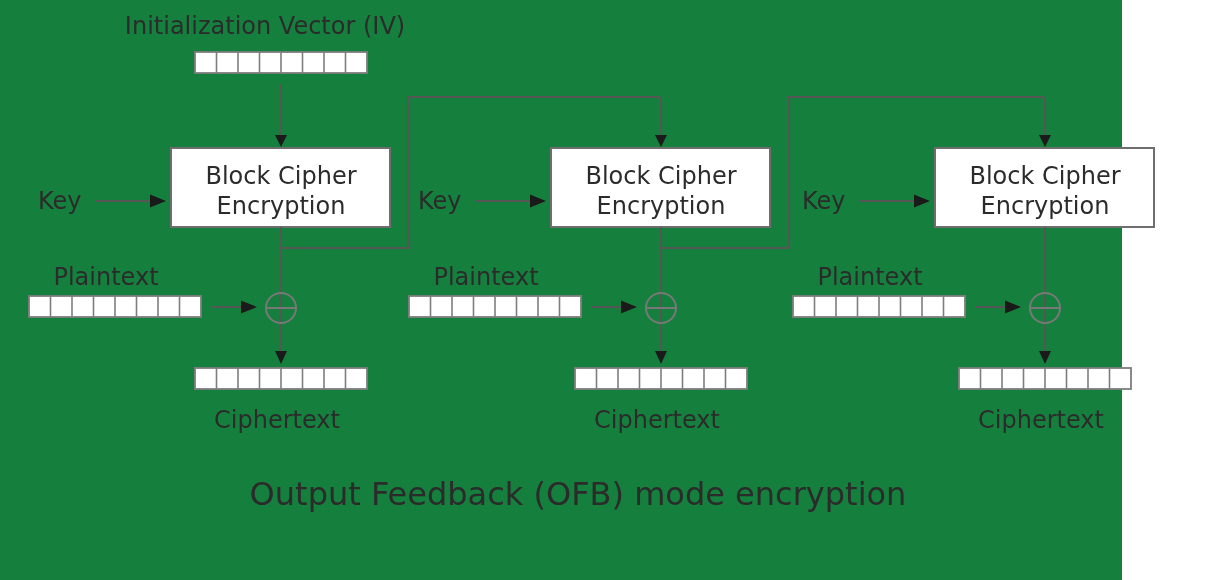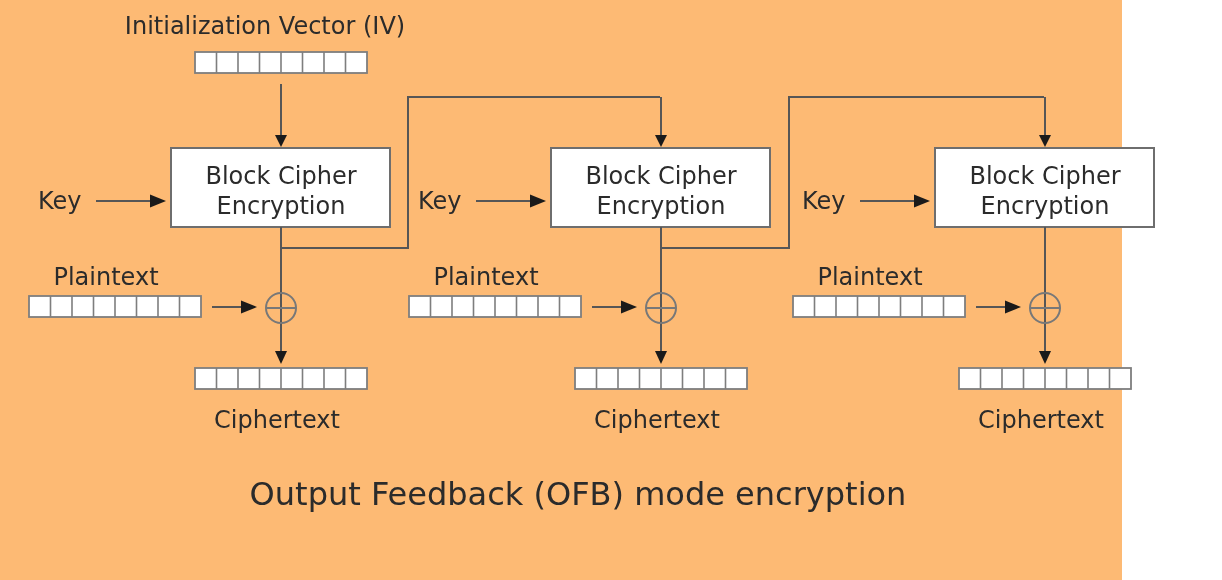--- a/index.html
+++ b/index.html
@@ -4,21 +4,21 @@
 <style>
   html, body {
     margin: 0;
     padding: 0;
     background: #ffffff;
   }
   .canvas {
     position: relative;
     width: 1122px;
     height: 580px;
-    background: #fdba74;
+    background: #15803d;
     font-family: "DejaVu Sans", "Liberation Sans", sans-serif;
   }
   svg text {
     font-family: "DejaVu Sans", "Liberation Sans", sans-serif;
     fill: #2b2b2b;
   }
   .lbl   { font-size: 24px; }
   .boxlbl{ font-size: 24px; }
   .title { font-size: 32px; }
   .conn  { stroke: #565656; stroke-width: 2; fill: none; }

